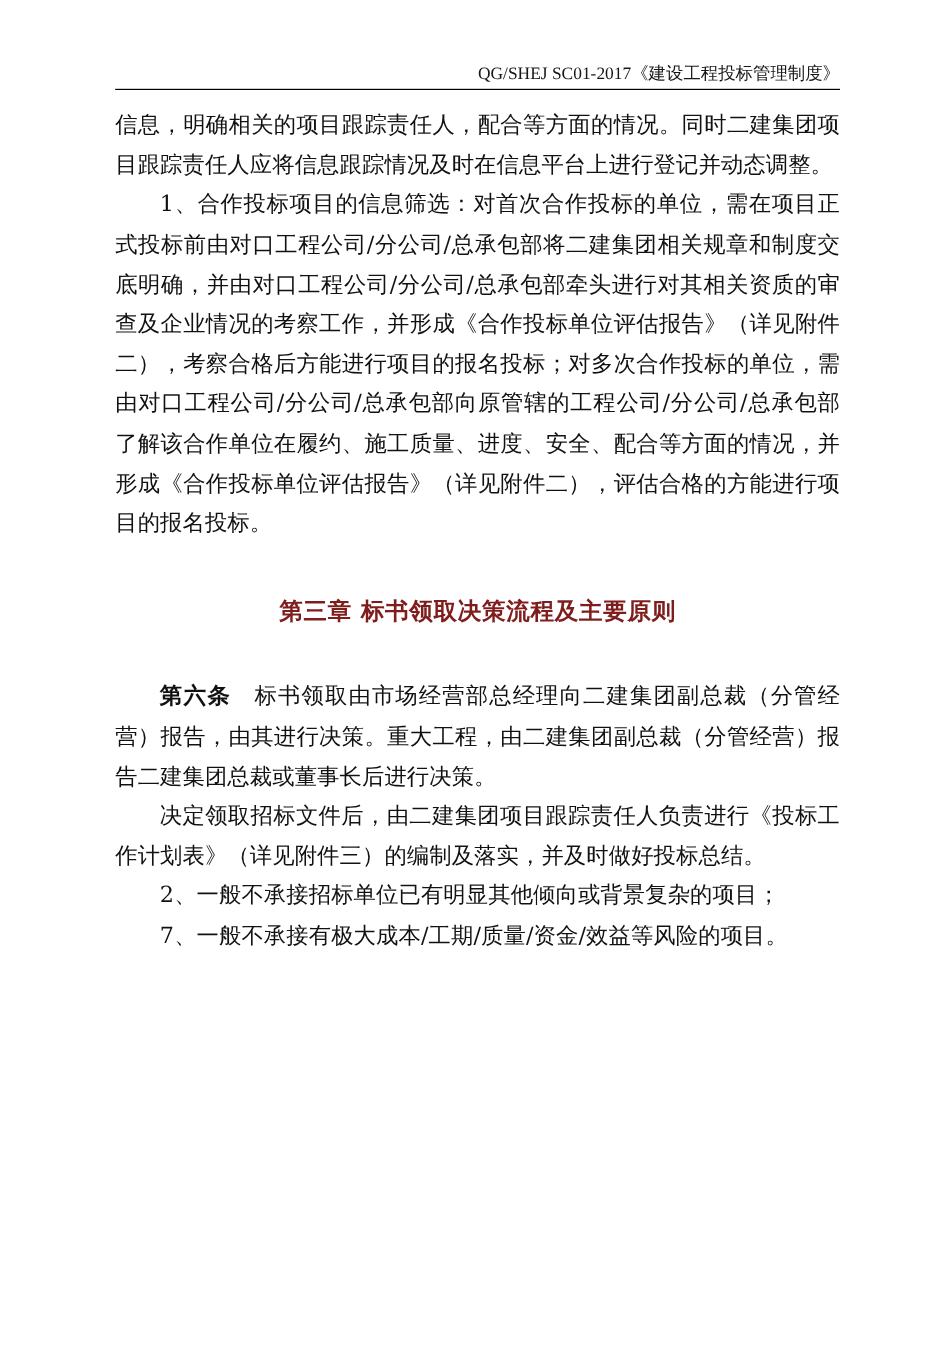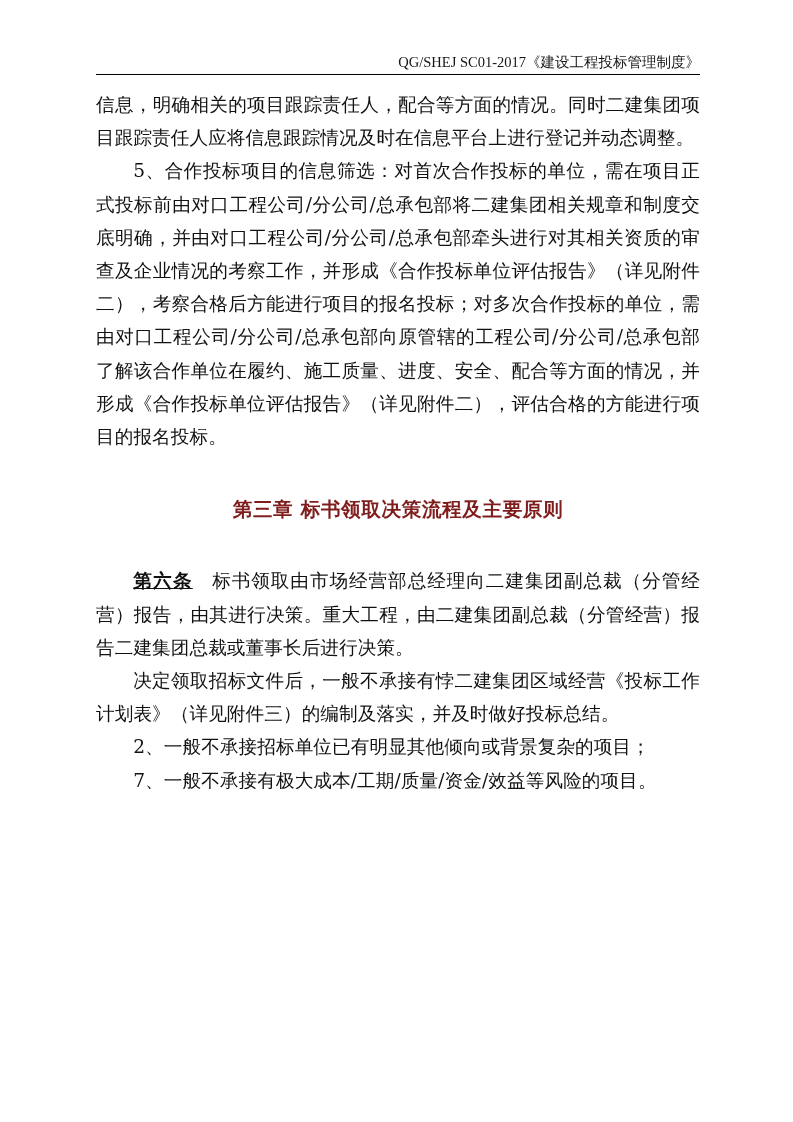--- a/index.html
+++ b/index.html
@@ -61,21 +61,20 @@
   p.indent {
     text-indent: 2em;
   }
   p.noindent {
     text-indent: 0;
   }
 
   .art-label {
     font-weight: bold;
     letter-spacing: 0.4px;
-    text-decoration: underline;
   }
   .art-gap {
     display: inline-block;
     width: 1em;
   }
 
   h2.chapter {
     margin: 4px;
     font-size: 19.6px;
     line-height: 33.2px;
@@ -113,31 +112,31 @@
   <div class="header">
     <div class="header-text">QG/SHEJ SC01-2017《建设工程投标管理制度》</div>
     <div class="header-rule"></div>
   </div>
 
   <div class="body-area">
 
     <p class="para noindent">信息，明确相关的项目跟踪责任人，配合等方面的情况。同时二建集团项目跟踪责任人应将信息跟踪情况及时在信息平台上进行登记并动态调整。</p>
 
 
-    <p class="para indent">5、合作投标项目的信息筛选：对首次合作投标的单位，需在项目正式投标前由对口工程公司/分公司/总承包部将二建集团相关规章和制度交底明确，并由对口工程公司/分公司/总承包部牵头进行对其相关资质的审查及企业情况的考察工作，并形成《合作投标单位评估报告》（详见附件二），考察合格后方能进行项目的报名投标；对多次合作投标的单位，需由对口工程公司/分公司/总承包部向原管辖的工程公司/分公司/总承包部了解该合作单位在履约、施工质量、进度、安全、配合等方面的情况，并形成《合作投标单位评估报告》（详见附件二），评估合格的方能进行项目的报名投标。</p>
+    <p class="para indent">1、合作投标项目的信息筛选：对首次合作投标的单位，需在项目正式投标前由对口工程公司/分公司/总承包部将二建集团相关规章和制度交底明确，并由对口工程公司/分公司/总承包部牵头进行对其相关资质的审查及企业情况的考察工作，并形成《合作投标单位评估报告》（详见附件二），考察合格后方能进行项目的报名投标；对多次合作投标的单位，需由对口工程公司/分公司/总承包部向原管辖的工程公司/分公司/总承包部了解该合作单位在履约、施工质量、进度、安全、配合等方面的情况，并形成《合作投标单位评估报告》（详见附件二），评估合格的方能进行项目的报名投标。</p>
 
     <div class="sp-chapter-before"></div>
 
     <h2 class="chapter">第三章  标书领取决策流程及主要原则</h2>
 
     <div class="sp-chapter-after"></div>
 
     <p class="para indent"><span class="art-label">第六条</span><span class="art-gap"></span><span>标书领取由市场经营部总经理向二建集团副总裁（分管经营）报告，由其进行决策。重大工程，由二建集团副总裁（分管经营）报告二建集团总裁或董事长后进行决策。</span></p>
 
-    <p class="para indent">决定领取招标文件后，一般不承接有悖二建集团区域经营《投标工作计划表》（详见附件三）的编制及落实，并及时做好投标总结。</p>
+    <p class="para indent">决定领取招标文件后，由二建集团项目跟踪责任人负责进行《投标工作计划表》（详见附件三）的编制及落实，并及时做好投标总结。</p>
 
 
 
     <p class="para indent">2、一般不承接招标单位已有明显其他倾向或背景复杂的项目；</p>
 
     <p class="para indent">7、一般不承接有极大成本/工期/质量/资金/效益等风险的项目。</p>
 
     <div class="sp-chapter-before2"></div>
 
     <h2 class="chapter">第四章  资格预审（后审）文件编制及审核</h2>

